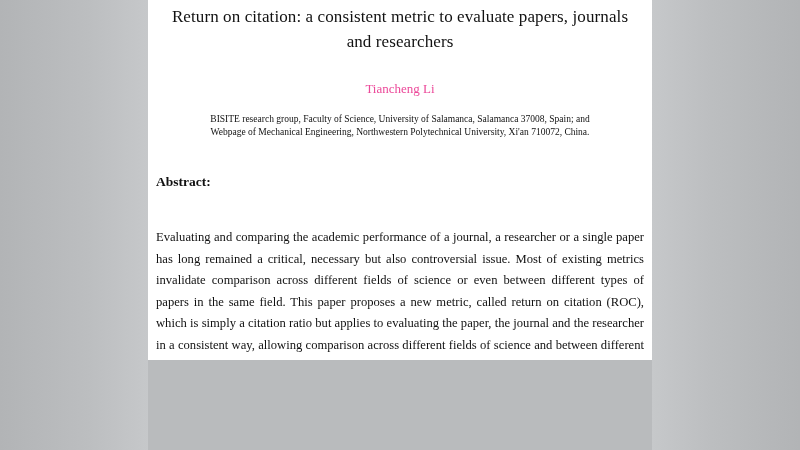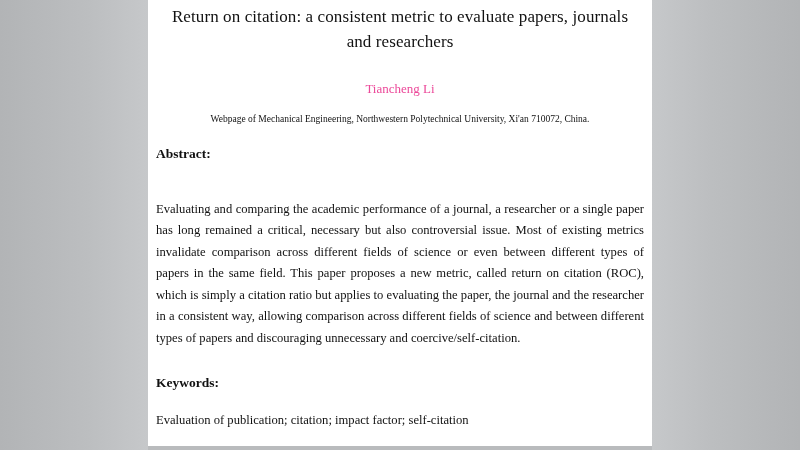--- a/index.html
+++ b/index.html
@@ -11,21 +11,21 @@
     background: #b9bbbd;
   }
   body {
     font-family: "Liberation Serif", serif;
   }
   .page {
     position: absolute;
     left: 148px;
     top: 0;
     width: 504px;
-    height: 446px;
+    height: 360px;
     background: #ffffff;
     overflow: hidden;
     text-decoration: underline;
   }
   .gutter-left {
     position: absolute;
     left: 0;
     top: 0;
     width: 148px;
     height: 450px;
@@ -67,21 +67,21 @@
     margin-top: 16px;
     color: #111;
   }
   .affil div {
     white-space: nowrap;
   }
   .section-head {
     font-size: 13.5px;
     font-weight: bold;
     color: #111;
-    margin-top: 20px;
+    margin-top: 36px;
   }
   .abstract-body {
     font-size: 12.6px;
     line-height: 21.5px;
     text-align: justify;
     text-justify: inter-word;
     color: #111;
     margin-top: 37px;
   }
   .keywords-head {
@@ -104,20 +104,21 @@
 <div class="gutter-right"></div>
 
 <div class="page">
   <div class="content">
 
     <div class="title">Return on citation: a consistent metric to evaluate papers, journals and researchers</div>
 
     <div class="author">Tiancheng Li</div>
 
     <div class="affil">
+      <div>BISITE research group, Faculty of Science, University of Salamanca, Salamanca 37008, Spain; and</div>
       <div>Webpage of Mechanical Engineering, Northwestern Polytechnical University, Xi'an 710072, China.</div>
     </div>
 
     <div class="section-head">Abstract:</div>
 
     <div class="abstract-body">Evaluating and comparing the academic performance of a journal, a researcher or a single paper has long remained a critical, necessary but also controversial issue. Most of existing metrics invalidate comparison across different fields of science or even between different types of papers in the same field. This paper proposes a new metric, called return on citation (ROC), which is simply a citation ratio but applies to evaluating the paper, the journal and the researcher in a consistent way, allowing comparison across different fields of science and between different types of papers and discouraging unnecessary and coercive/self-citation.</div>
 
     <div class="keywords-head">Keywords:</div>
 
     <div class="keywords-body">Evaluation of publication; citation; impact factor; self-citation</div>

